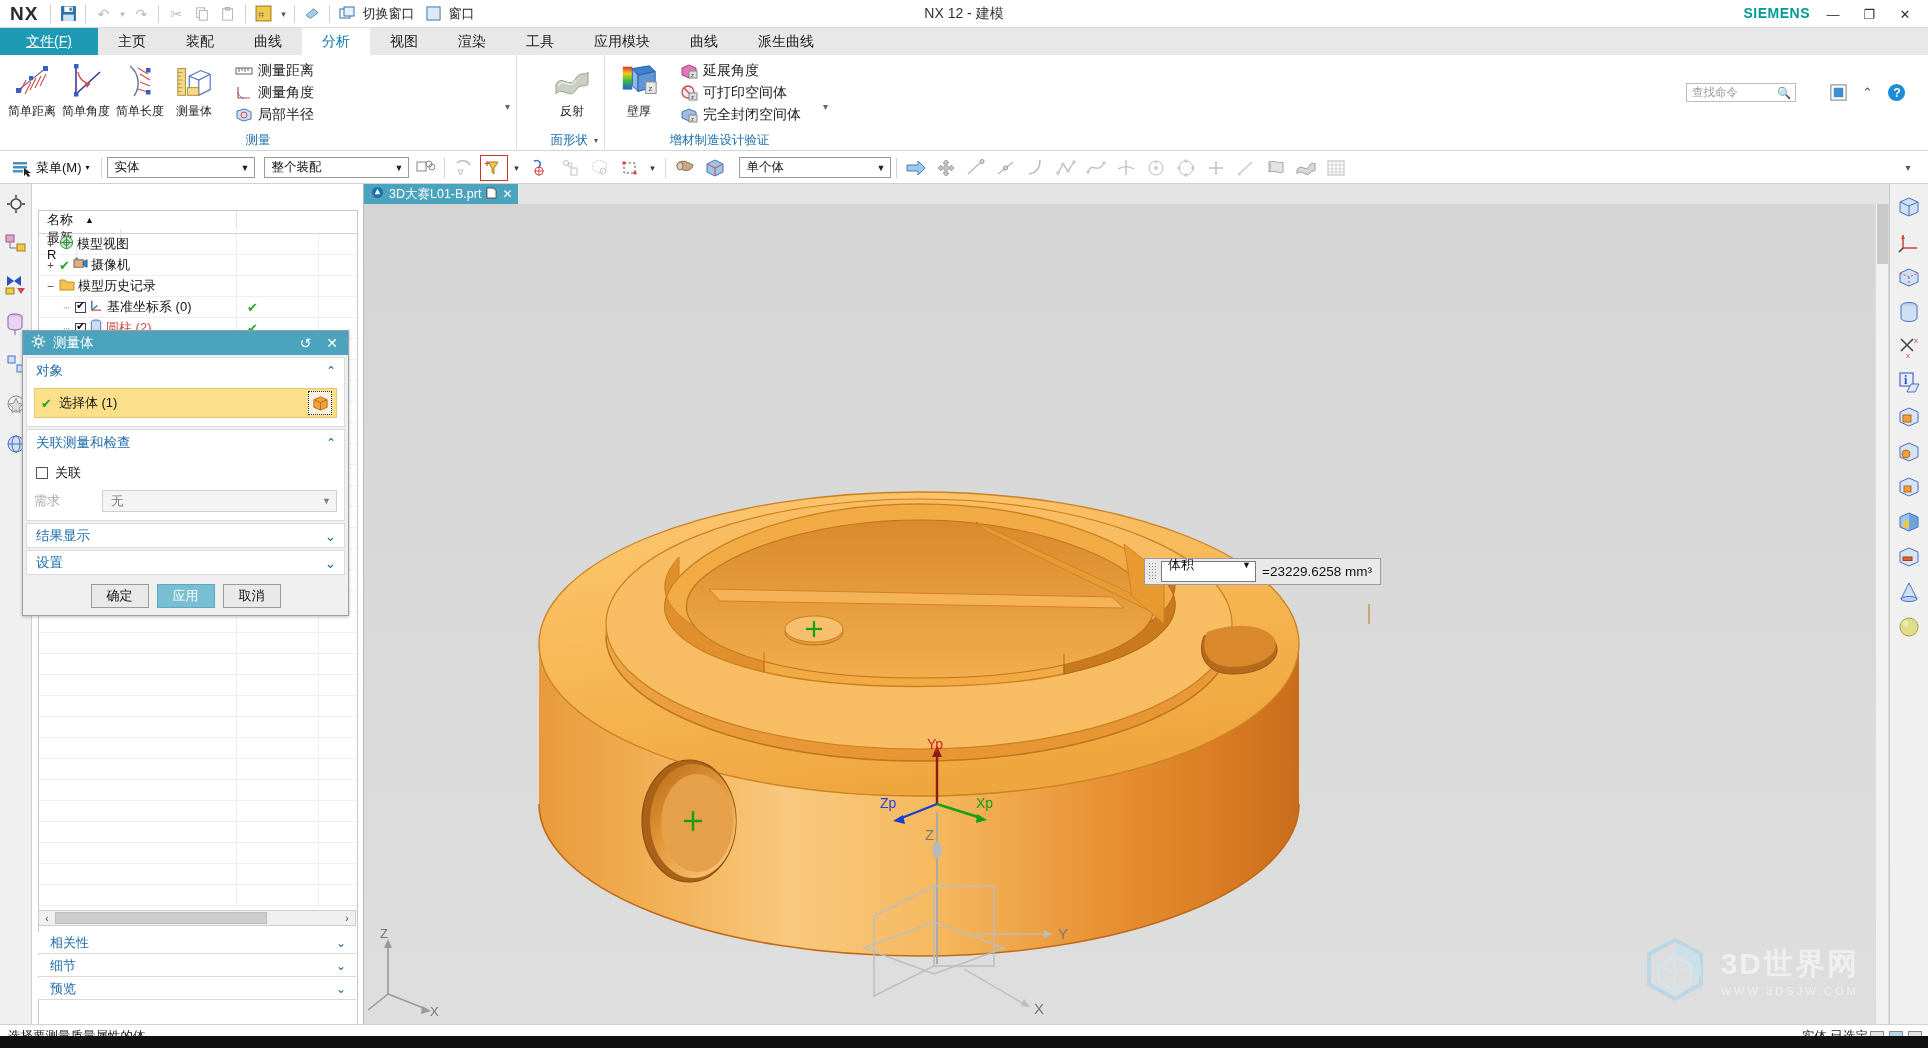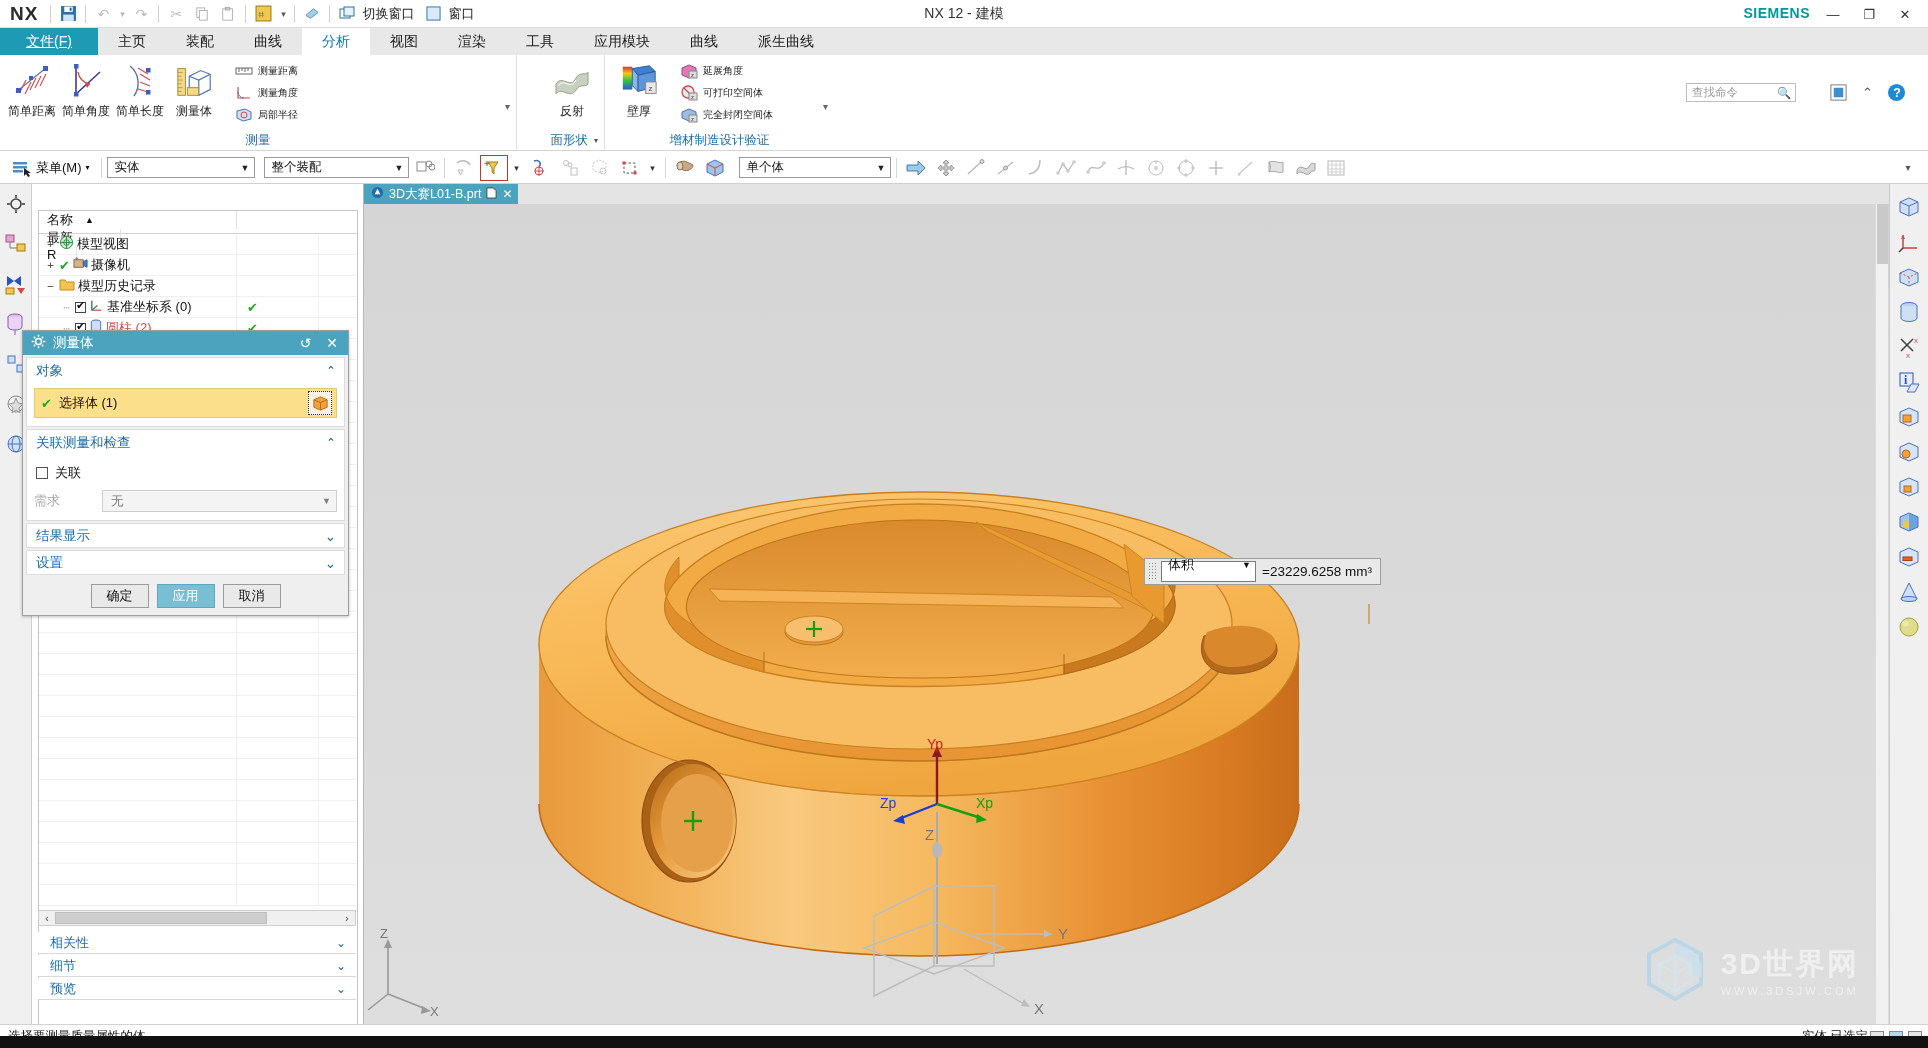--- a/index.html
+++ b/index.html
@@ -65,21 +65,21 @@
   .rgroup-title .caret { font-size:8px; color:#555; }
   .bigbtn {
     width:52px; display:flex; flex-direction:column; align-items:center;
     padding-top:4px; cursor:default;
   }
   .bigbtn .lbl { font-size:12px; color:#1b1b1b; margin-top:2px; white-space:nowrap;}
   .bigbtn .ico { width:40px; height:40px; display:flex; align-items:center; justify-content:center;}
   .smallcol { display:flex; flex-direction:column; padding-top:3px; }
   .smallbtn { display:flex; align-items:center; height:22px; gap:5px; padding:0 4px; }
   .smallbtn .ico { width:19px; height:19px; display:flex; align-items:center; justify-content:center;}
-  .smallbtn .lbl { font-size:10px; color:#1b1b1b; white-space:nowrap;}
+  .smallbtn .lbl { font-size:14px; color:#1b1b1b; white-space:nowrap;}
   .ribbon-expand { position:absolute; right:6px; top:46px; font-size:10px; color:#666; }
 
   
   .qtoolbar {
     position:absolute; left:0; top:152px; width:1928px; height:32px;
     background:#fff; border-bottom:1px solid #d0d0d0;
     display:flex; align-items:center; padding-left:6px; gap:2px;
   }
   .menu-btn { display:flex; align-items:center; gap:4px; padding:2px 6px; font-size:13px; color:#111;}
   .combo {

